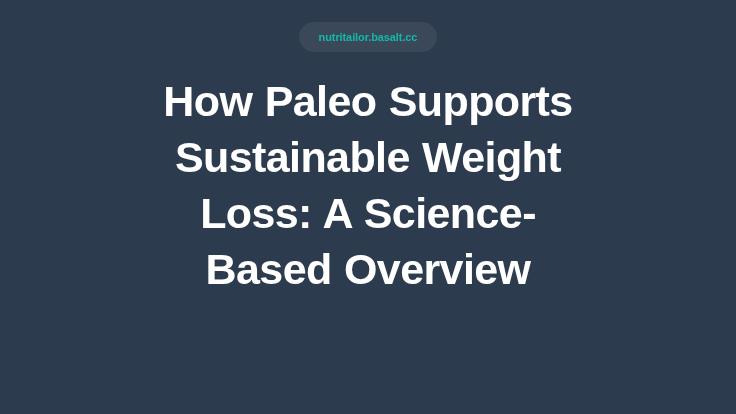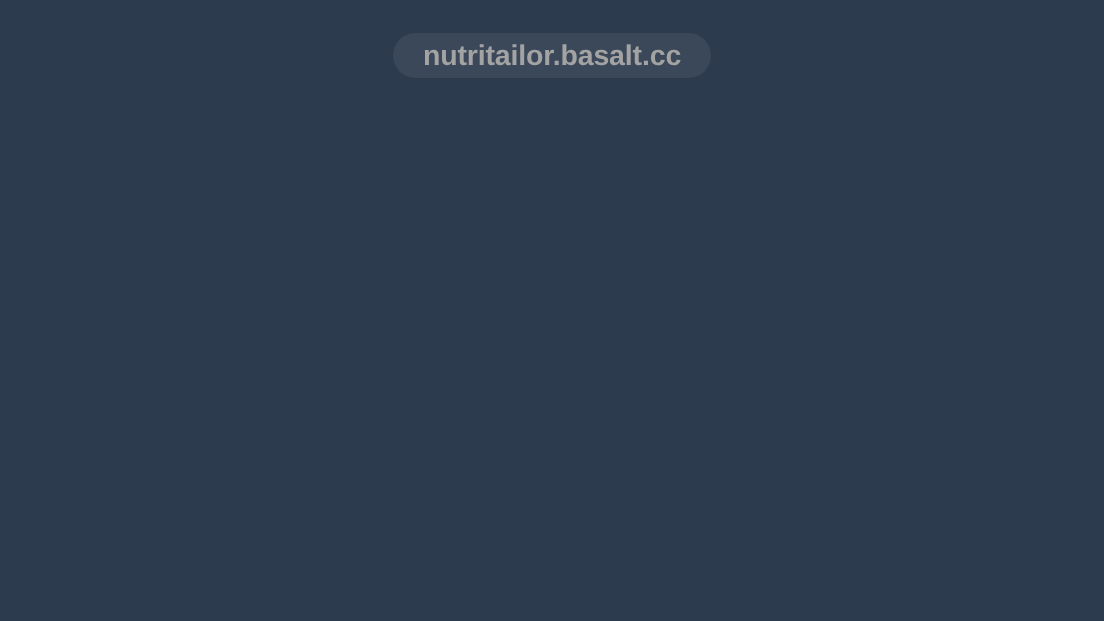--- a/index.html
+++ b/index.html
@@ -35,24 +35,24 @@
     border-radius: 15px;
     background: #3a4859;
     display: flex;
     align-items: center;
     justify-content: center;
     user-select: none;
   }
 
   #domain-badge-label {
     font-family: "Liberation Sans", sans-serif;
-    font-size: 19px;
+    font-size: 11px;
     font-weight: bold;
     letter-spacing: -0.1px;
-    color: #a3a3a3;
+    color: #14b8a6;
     white-space: nowrap;
     line-height: 1;
   }
 
   #title-block {
     margin-top: 21px;
     width: 432px;
     display: flex;
     flex-direction: column;
     align-items: center;
@@ -71,14 +71,17 @@
 </style>
 </head>
 <body>
 
 <div id="card">
 
   <div id="domain-badge">
     <span id="domain-badge-label">nutritailor.basalt.cc</span>
   </div>
 
+  <div id="title-block">
+    <h1 id="page-title">How Paleo Supports Sustainable Weight Loss: A Science-Based Overview</h1>
+  </div>
 
 </div>
 
 </body></html>

